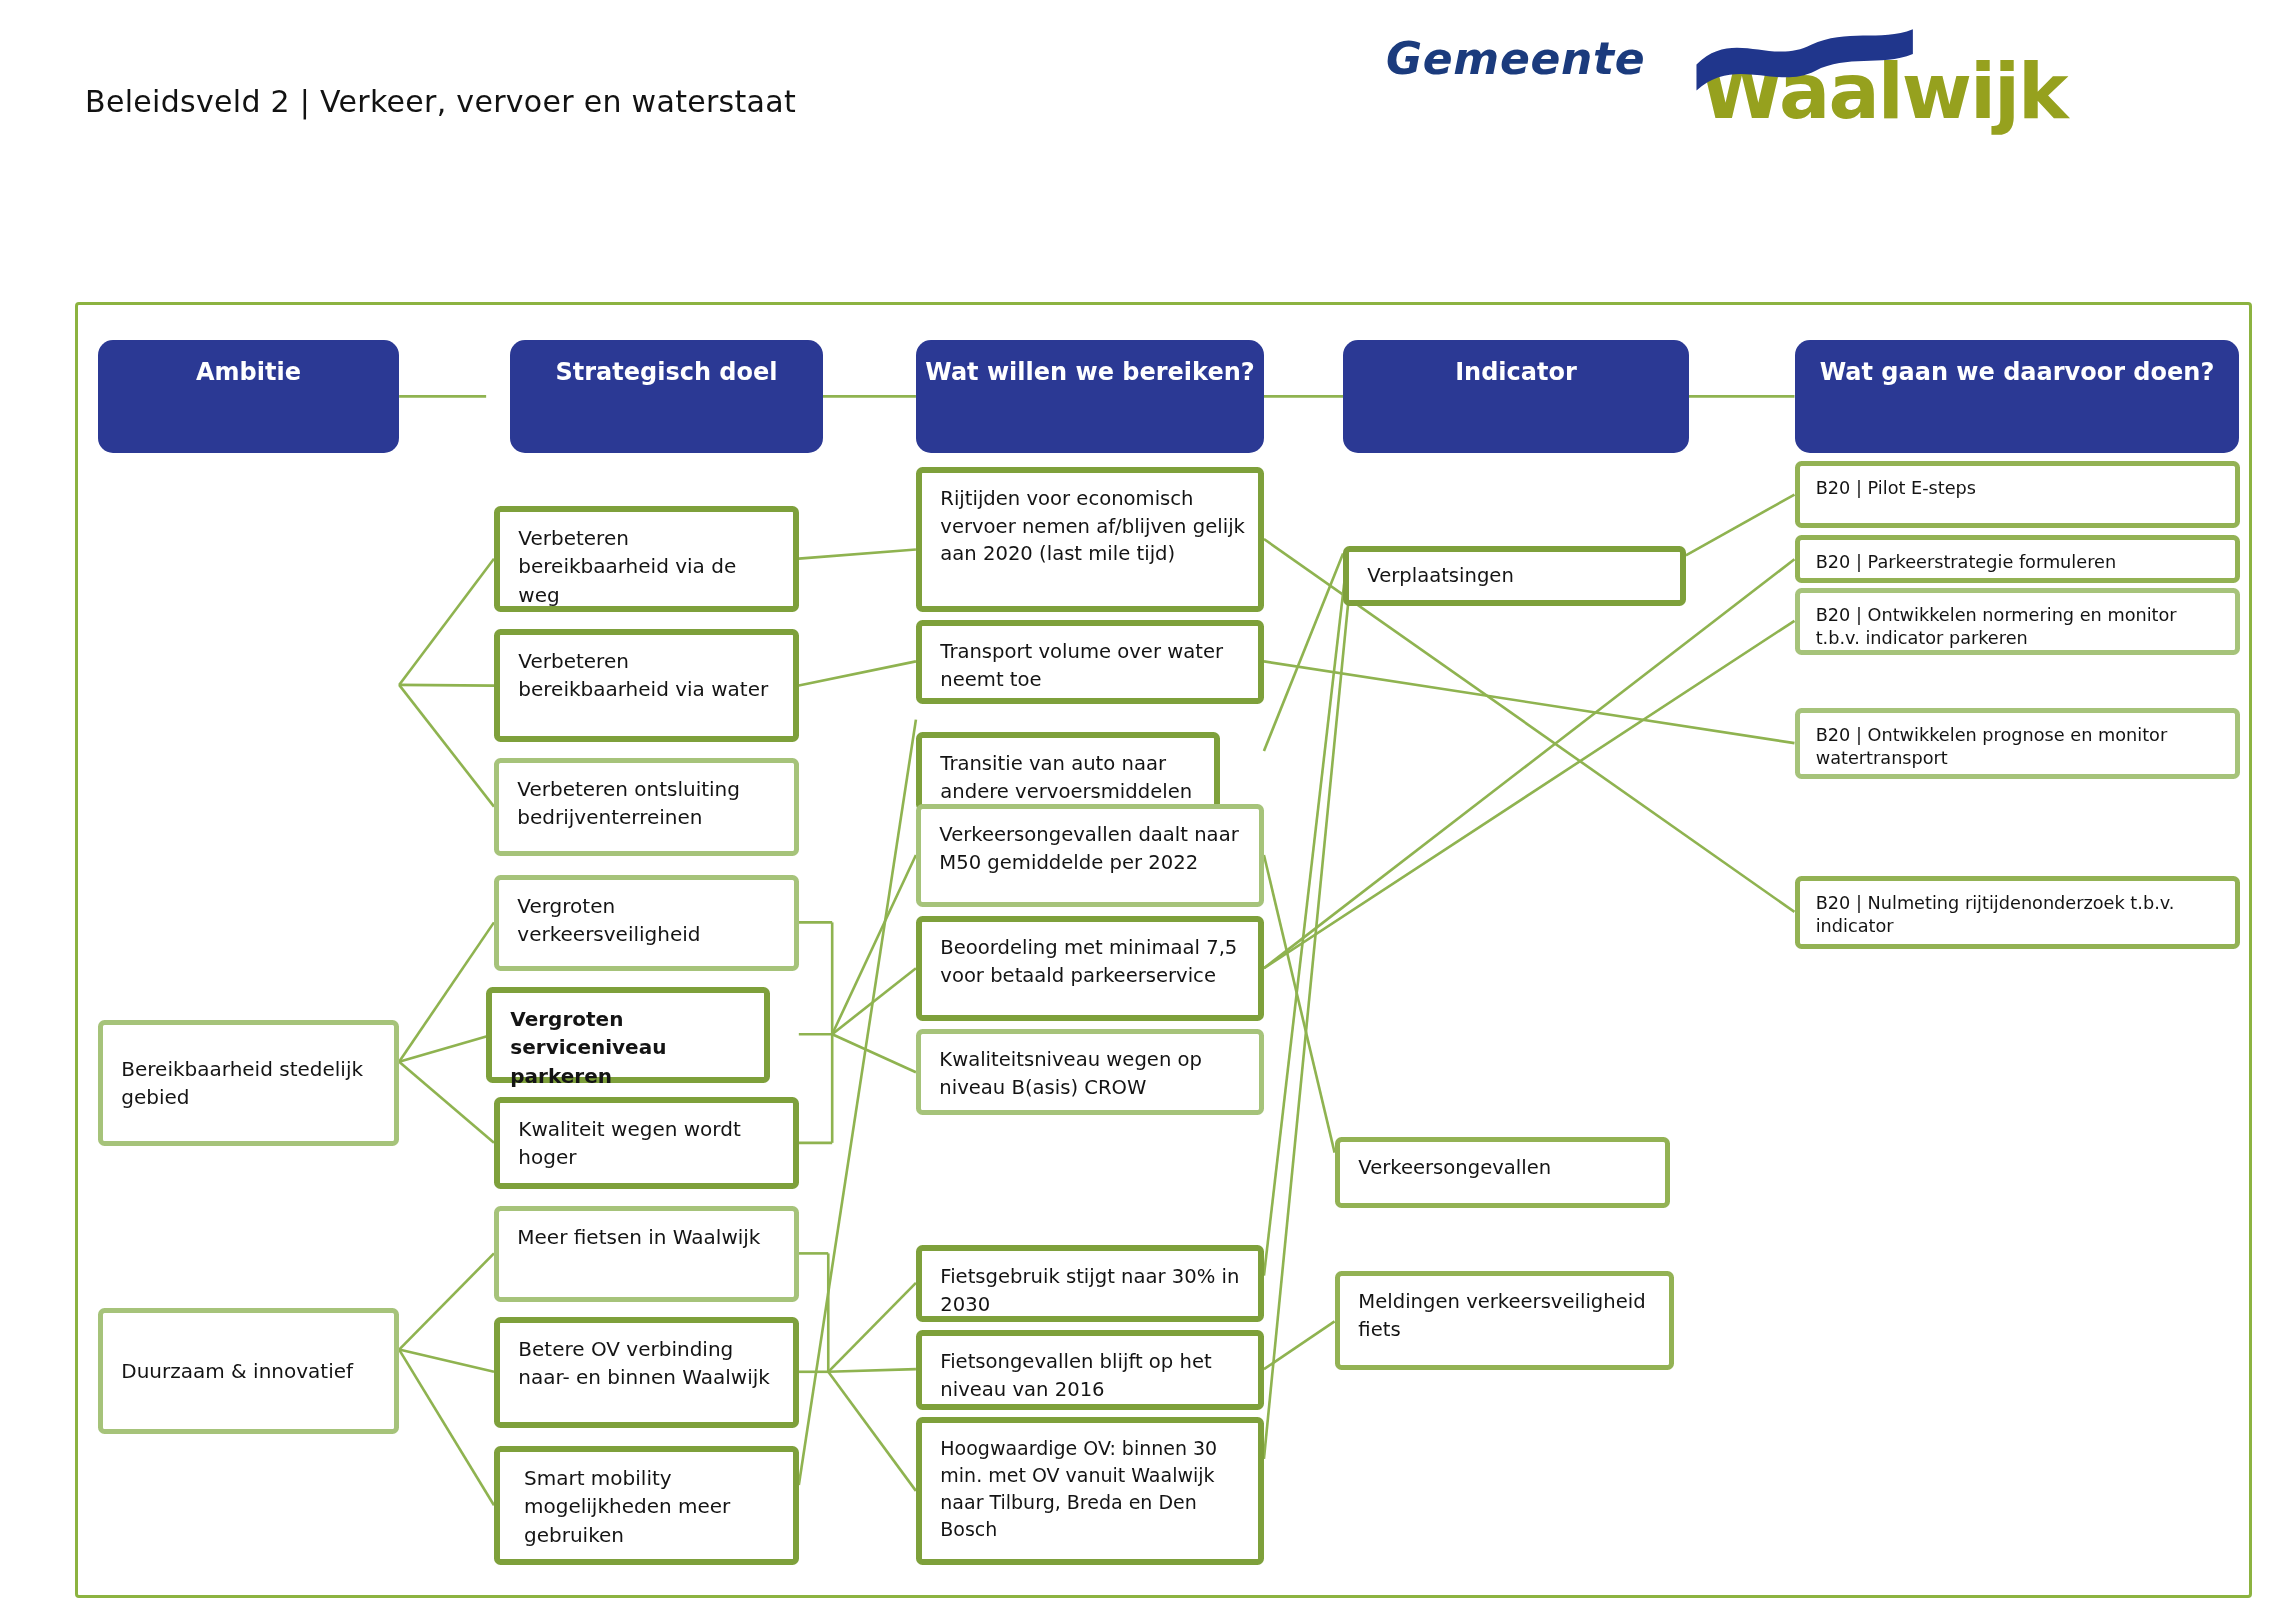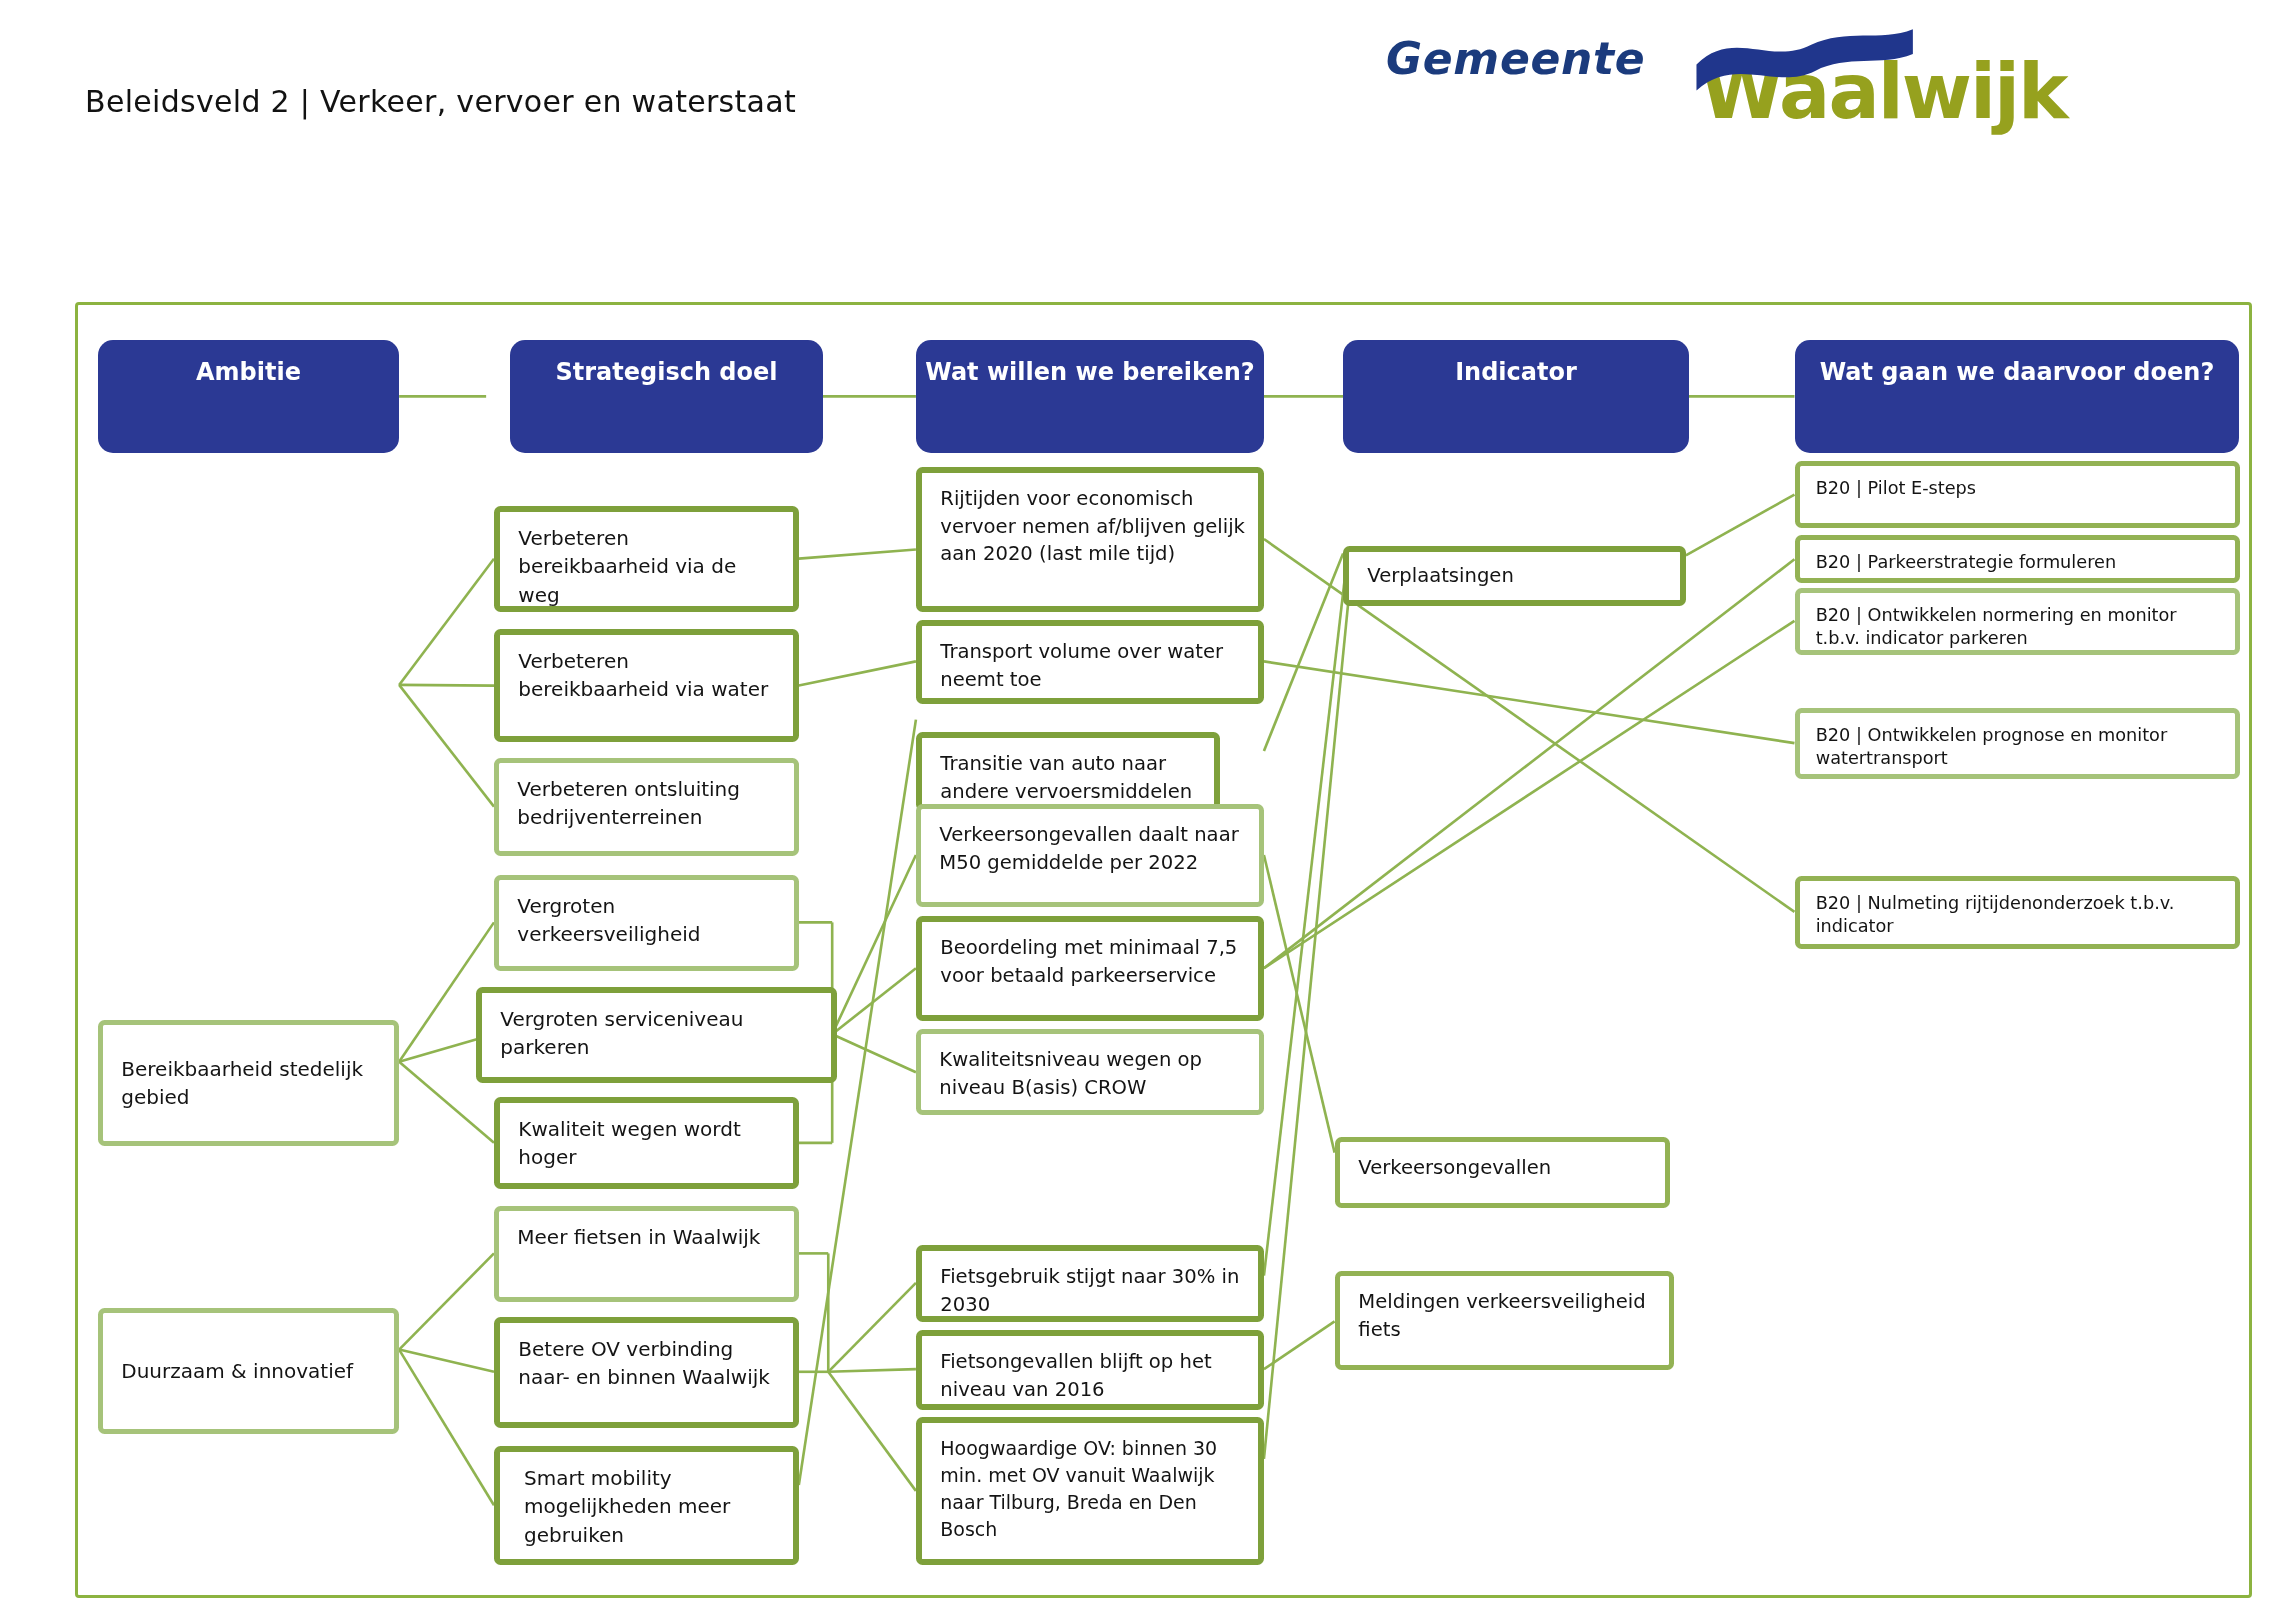--- a/index.html
+++ b/index.html
@@ -43,21 +43,21 @@
   
   #a1{left:98px;top:624px; width:301px;height:123px;}
   #a2{left:98px;top:999px;width:301px;height:126px;}
   #a3{left:98px;top:1287px;width:301px;height:126px;}
 
   
   #s1{left:494px;top:506px; width:305px;height:106px;}
   #s2{left:494px;top:629px; width:305px;height:113px;}
   #s3{left:494px;top:758px;width:305px;height:98px;}
   #s4{left:494px;top:875px;width:305px;height:96px;}
-  #s5{left:476px;top:987px;width:361px;height:96px;}
+  #s5{left:486px;top:987px;width:284px;height:96px;font-weight:bold;}
   #s6{left:494px;top:1097px;width:305px;height:92px;}
   #s7{left:494px;top:1206px;width:305px;height:96px;}
   #s8{left:494px;top:1317px;width:305px;height:111px;}
   #s9{left:494px;top:1446px;width:305px;height:119px;padding-left:24px;}
 
   
   .wcol{font-size:19.6px;}
   #w1{left:916px;top:467px; width:348px;height:145px;}
   #w2{left:916px;top:620px; width:348px;height:84px;}
   #w3{left:916px;top:712px;width:304px;height:79px;margin-top:20px;}

